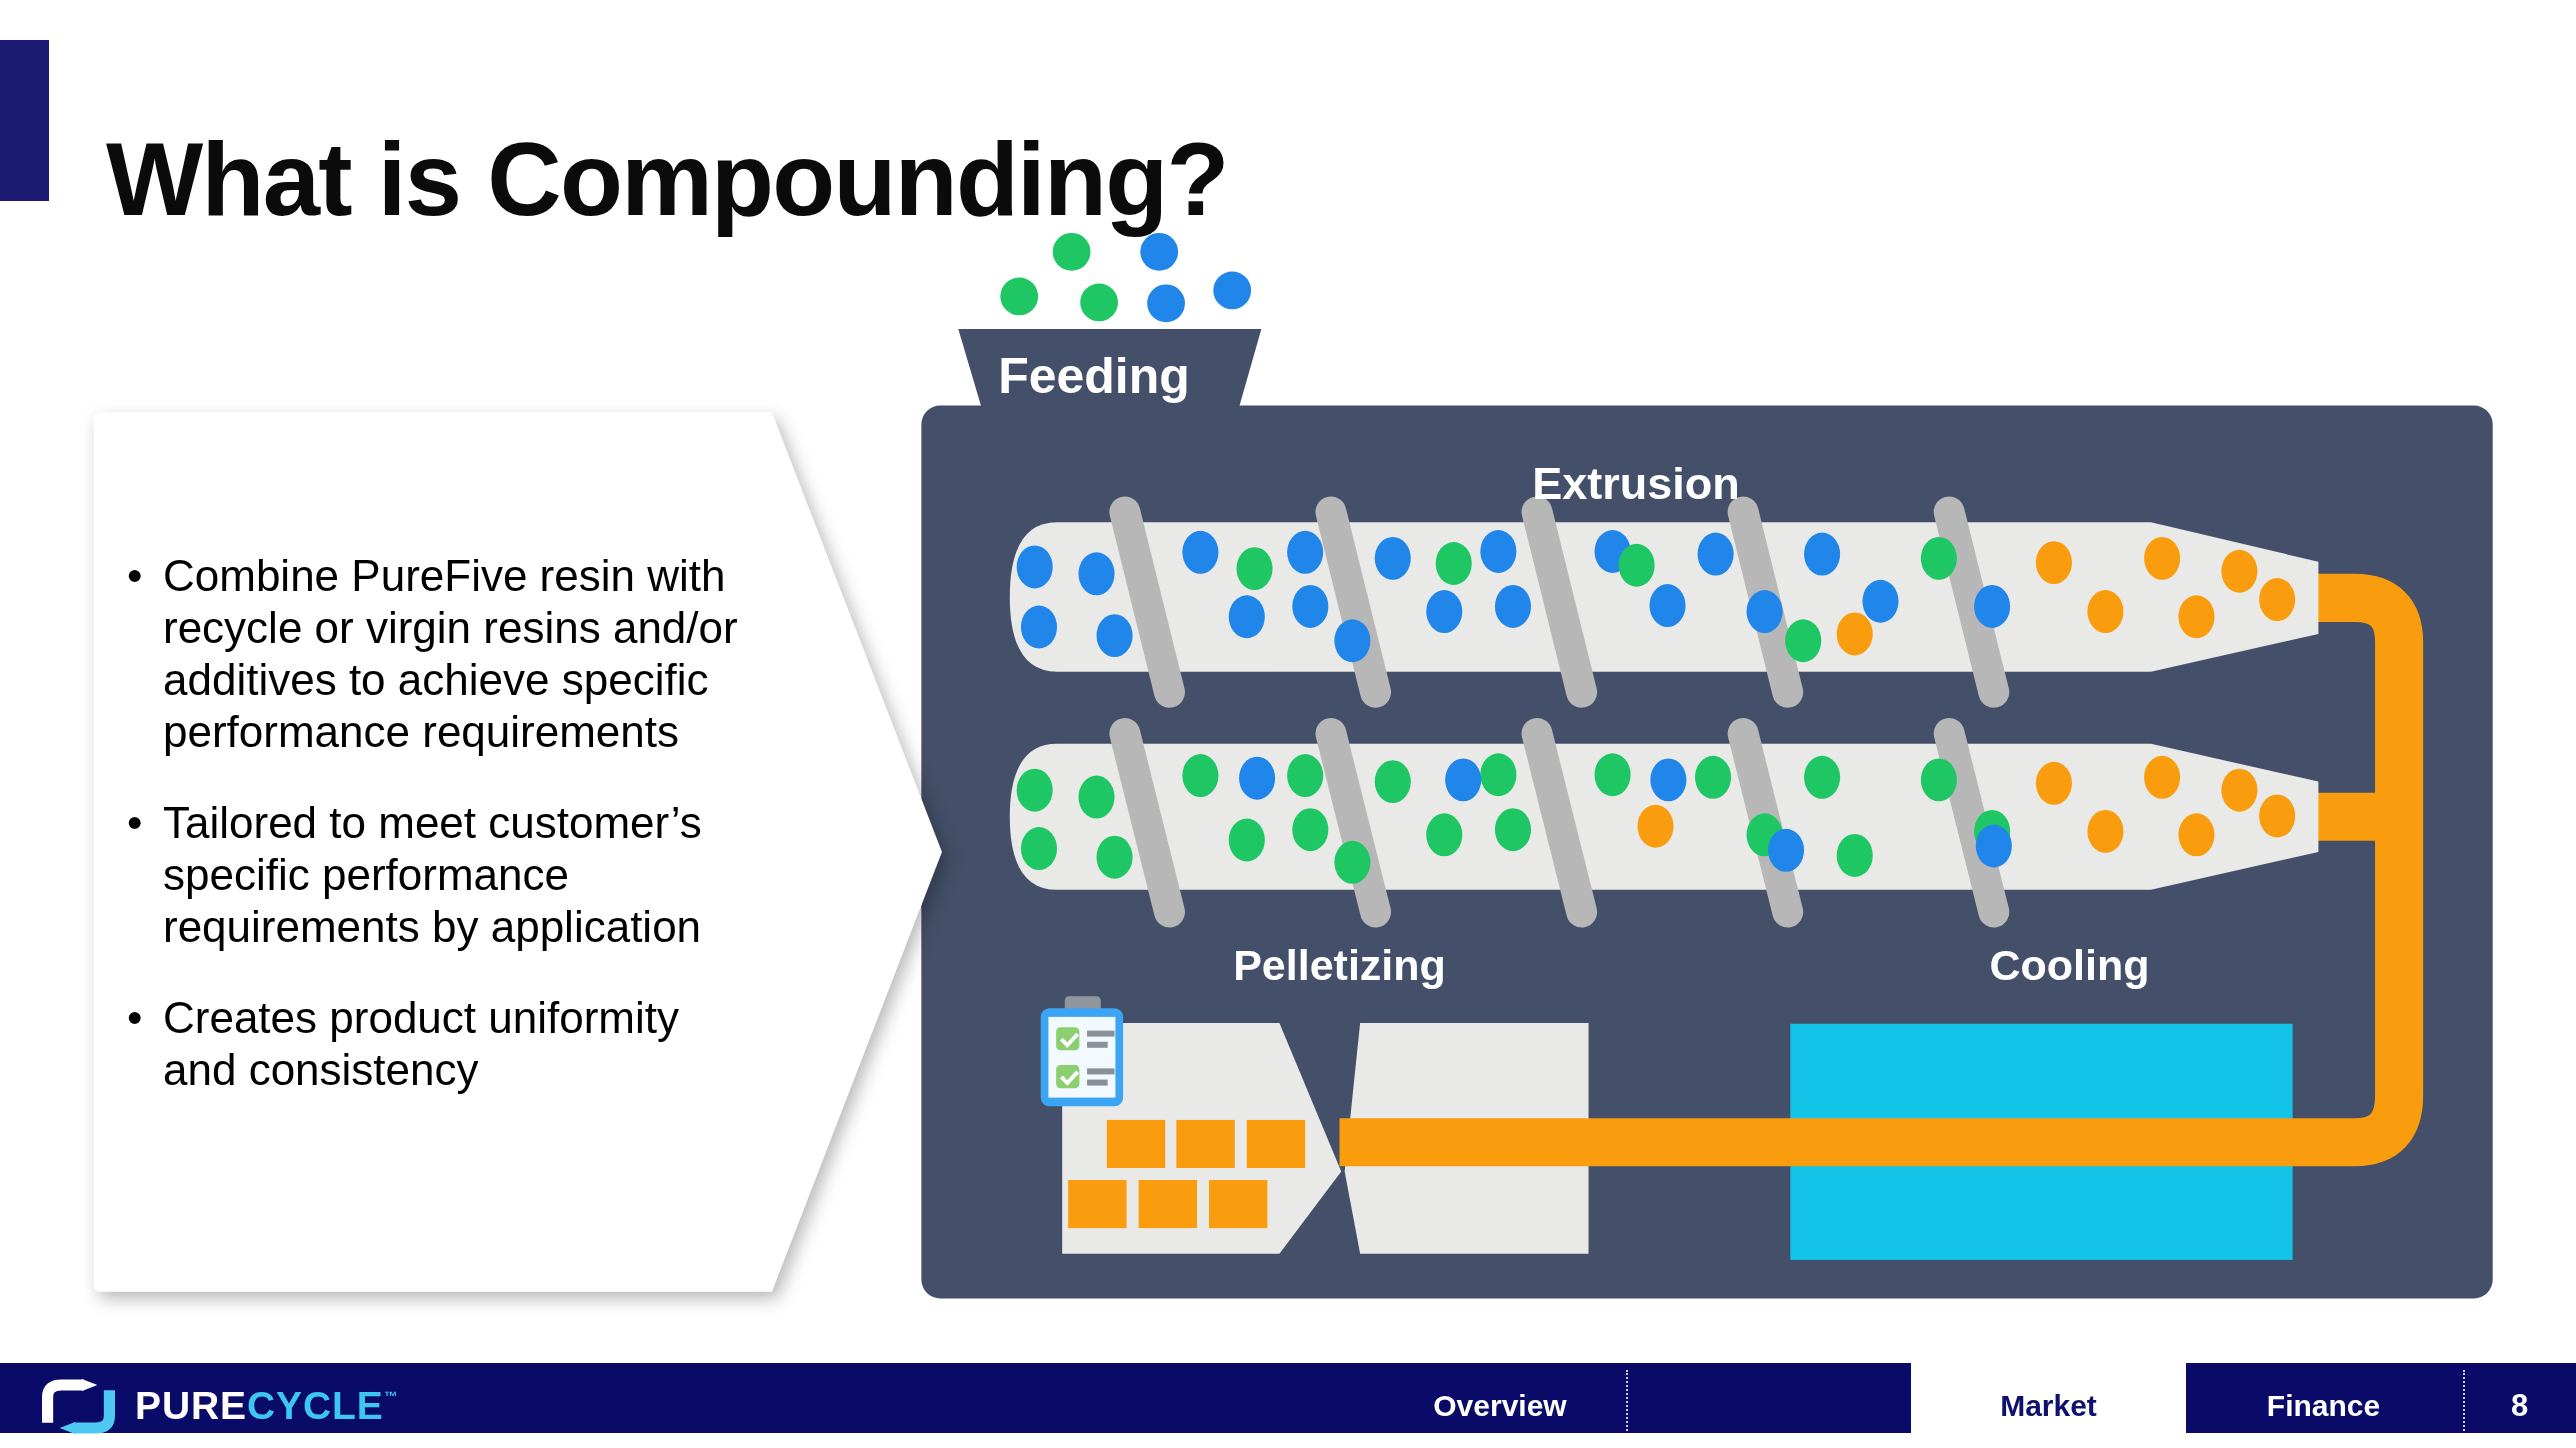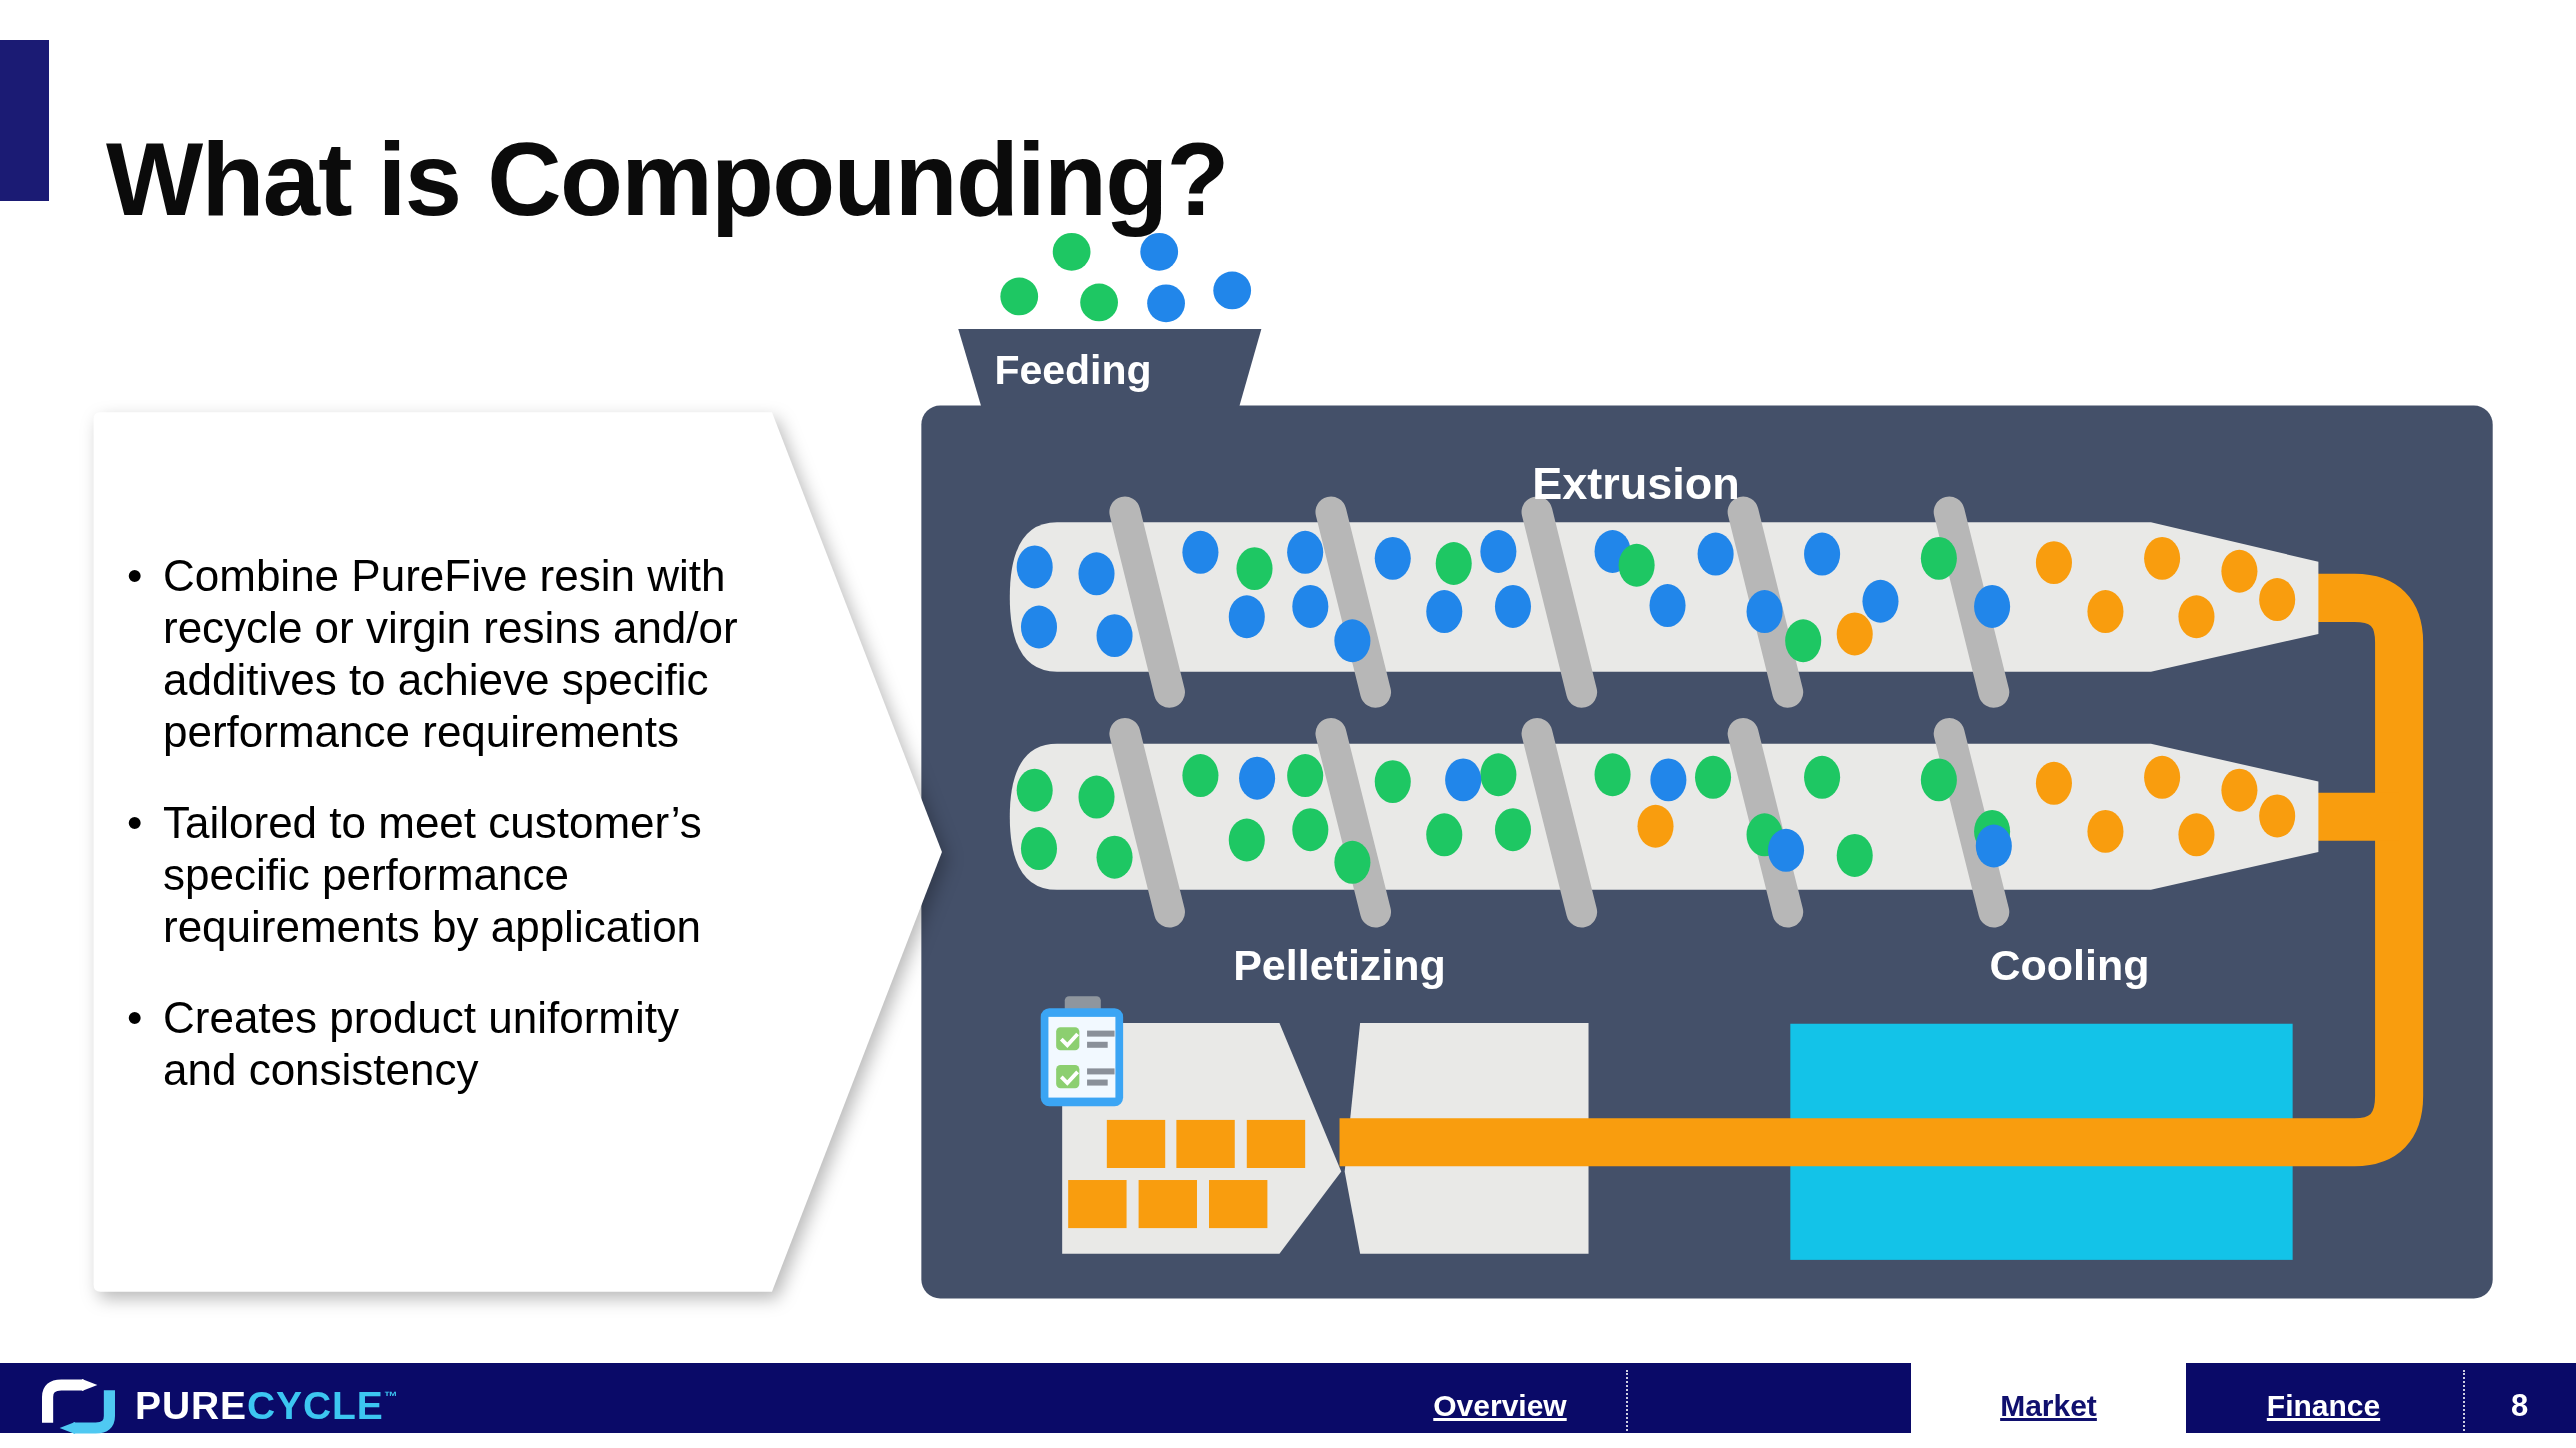--- a/index.html
+++ b/index.html
@@ -10,40 +10,40 @@
   
   #accent-bar{left:0;top:40px;width:49px;height:161px;background:#1b1b74;}
   #page-title{left:106px;top:52px;width:1374px;font-size:103px;font-weight:800;
               color:#0b0b0b;letter-spacing:-1.7px;}
 
   
   #diagram-svg{left:0;top:0;width:2576px;height:1449px;}
 
   
   .diag-label{color:#ffffff;font-weight:700;text-align:center;}
-  #label-feeding{left:952px;top:347px;width:242px;font-size:41px;}
+  #label-feeding{left:973px;top:347px;width:242px;font-size:50px;}
   #label-extrusion{left:1460px;top:428px;width:352px;font-size:45px;margin-top:30px;}
   #label-pelletizing{left:1142px;top:941px;width:395px;font-size:43px;}
   #label-cooling{left:1872px;top:941px;width:395px;font-size:43px;}
 
   
   #callout-text{left:127px;top:550px;width:756px;}
   .bullet{display:flex;gap:17px;margin-bottom:39px;color:#000;}
   .bullet .dot{font-size:44px;line-height:52px;width:19px;flex:0 0 19px;}
   .bullet .btext{font-size:44px;line-height:52px;white-space:pre-line;}
 
   
   #footer-bar{left:0;top:1363px;width:2576px;height:70px;background:#0a0a68;}
   #brand{left:39px;top:0;height:86px;display:flex;align-items:center;gap:17px;}
   #brand-text{font-size:39px;font-weight:800;letter-spacing:0.9px;display:flex;align-items:flex-start;}
   #brand-text .pure{color:#ffffff;}
   #brand-text .cycle{color:#3cc6f1;}
   #brand-text .tm{color:#3cc6f1;font-size:13.7px;font-weight:700;margin-top:5.2px;}
   .tab{top:0;height:86px;display:flex;align-items:center;justify-content:center;
-       color:#ffffff;font-weight:700;font-size:30px;text-decoration:underline;}
+       color:#ffffff;font-weight:700;font-size:30px;}
   #tab-overview{left:1374px;width:252px;}
   #tab-ironton{left:1626px;width:284px;}
   #tab-market{left:1911px;width:275px;background:#ffffff;color:#10106e;}
   #tab-finance{left:2185px;width:277px;}
   #page-number{left:2463px;width:113px;top:0;height:86px;display:flex;align-items:center;
                justify-content:center;color:#ffffff;font-weight:700;font-size:31px;}
   .tab-sep{top:6.9px;height:72px;width:0;border-left:2.6px dotted rgba(255,255,255,.8);}
   #sep-1{left:1626px;}
   #sep-2{left:2463px;}
 </style>

